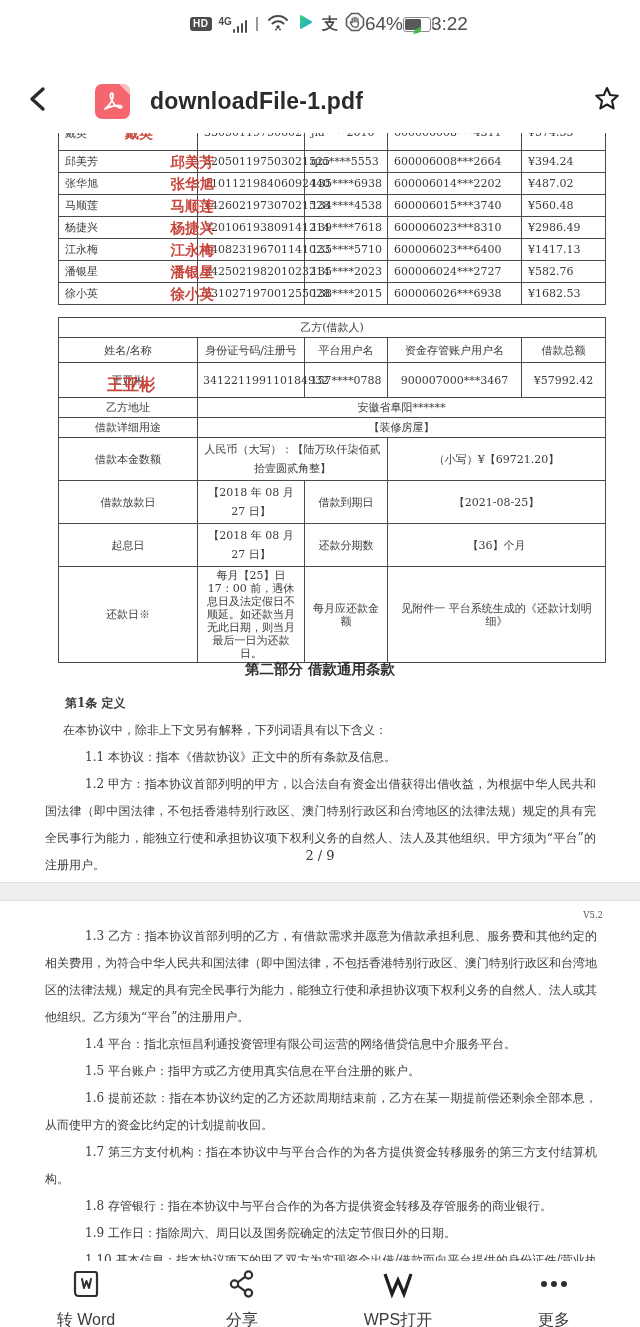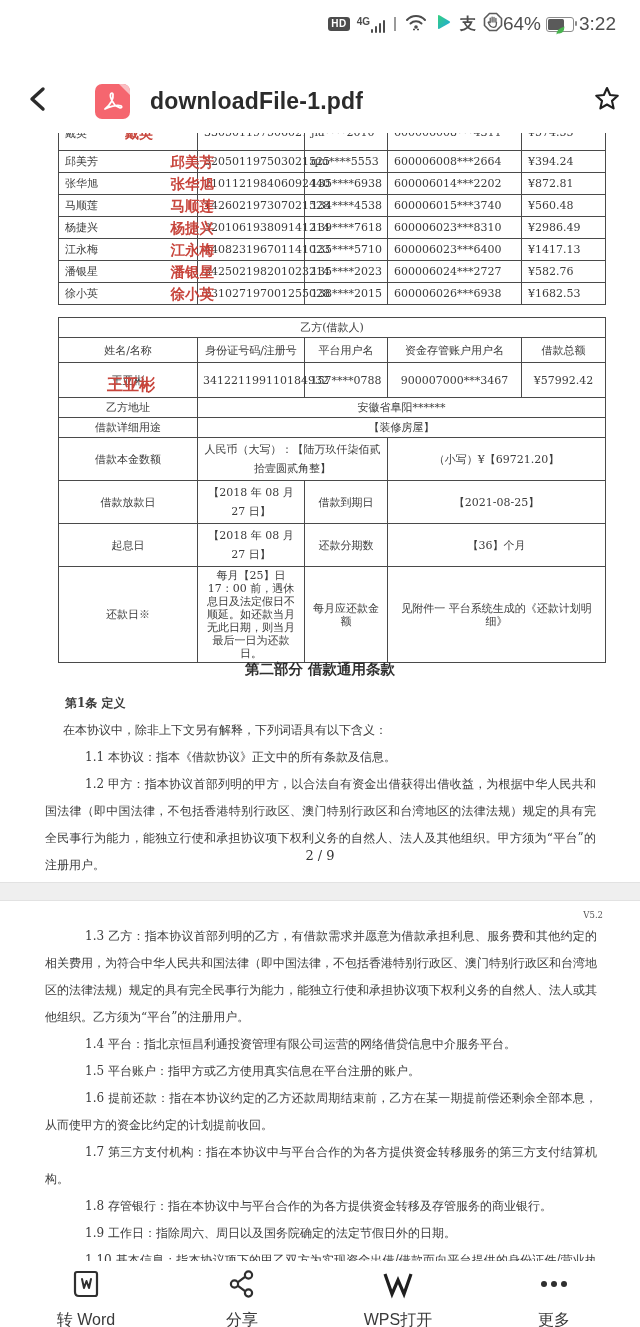--- a/index.html
+++ b/index.html
@@ -1,22 +1,22 @@
 <!DOCTYPE html>
 <html><head>
 <meta charset="utf-8">
 <style>
   html,body{margin:0;padding:0;}
   body{width:640px;height:1327px;position:relative;overflow:hidden;background:#fff;
        font-family:"Liberation Sans",sans-serif;}
   
   .statusbar{position:absolute;top:0;left:0;right:0;height:48px;display:flex;
-             align-items:center;justify-content:flex-end;padding:0 24px;box-sizing:border-box;}
+             align-items:center;justify-content:center;padding:0 24px;box-sizing:border-box;}
   .sb-left{display:flex;align-items:center;gap:7px;margin-left:18px;}
-  .sb-right{display:flex;align-items:center;gap:5px;color:#4f4f4f;font-size:19px;}
+  .sb-right{display:flex;align-items:center;color:#4f4f4f;font-size:19px;}
   .hd-badge{background:#4c4c4c;color:#fff;font-size:10px;font-weight:bold;border-radius:3px;
             padding:2px 3px;line-height:1;letter-spacing:.5px;}
   .sig-wrap{display:flex;align-items:flex-end;gap:1px;}
   .sig-4g{font-size:10px;font-weight:bold;color:#4c4c4c;margin-bottom:6px;}
   .bars{display:flex;align-items:flex-end;gap:1.5px;}
   .bars i{display:block;width:2.5px;background:#4c4c4c;border-radius:1px;}
   .divline{width:1.5px;height:14px;background:#9a9a9a;margin:0 2px;}
   .batt{position:relative;width:26px;height:13px;border:1.5px solid #8b8b8b;border-radius:3px;display:inline-block;}
   .batt::after{content:"";position:absolute;right:-4px;top:3px;width:2px;height:5px;background:#8b8b8b;border-radius:1px;}
   .batt-fill{position:absolute;left:1px;top:1px;bottom:1px;width:60%;background:#5a5a5a;border-radius:1.5px;}
@@ -183,21 +183,21 @@
           <td>320501197503021525</td>
           <td>qiu****5553</td>
           <td>600006008***2664</td>
           <td>¥394.24</td>
         </tr>
         <tr>
           <td class="namecell">张华旭<span class="m-sig">张华旭</span></td>
           <td>210112198406092440</td>
           <td>135****6938</td>
           <td>600006014***2202</td>
-          <td>¥872.81</td>
+          <td>¥487.02</td>
         </tr>
         <tr>
           <td class="namecell">马顺莲<span class="m-sig">马顺莲</span></td>
           <td>142602197307021528</td>
           <td>134****4538</td>
           <td>600006015***3740</td>
           <td>¥560.48</td>
         </tr>
         <tr>
           <td class="namecell">杨捷兴<span class="m-sig">杨捷兴</span></td>

